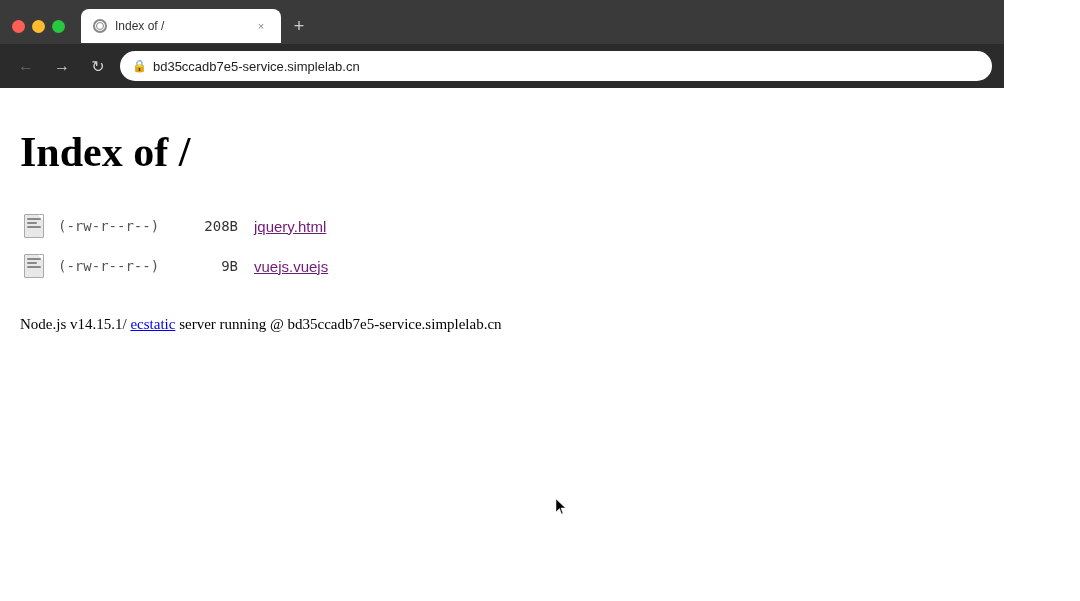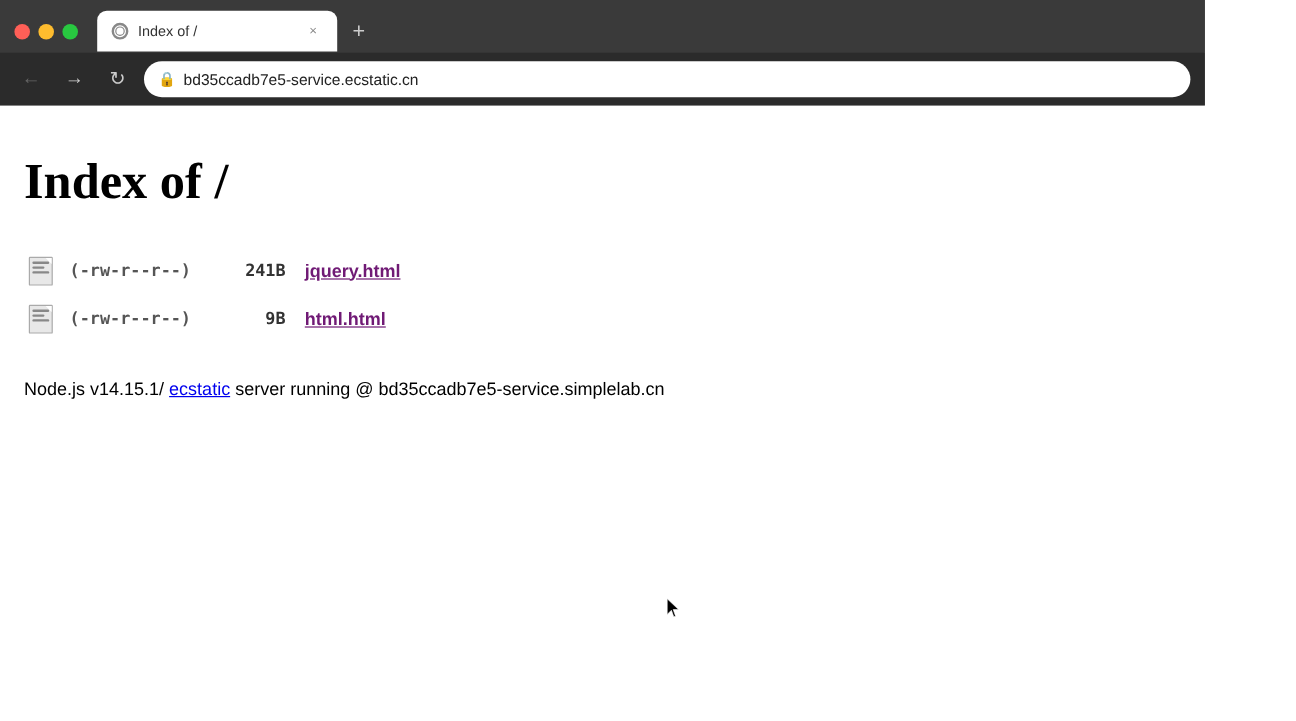--- a/index.html
+++ b/index.html
@@ -176,21 +176,20 @@
     }
 
     .file-item {
       display: flex;
       align-items: center;
       padding: 6px 0;
       font-family: monospace;
       font-size: 15px;
       color: #333;
       gap: 0;
-      font-weight: bold;
     }
 
     .file-icon {
       width: 28px;
       height: 28px;
       margin-right: 10px;
       flex-shrink: 0;
       display: flex;
       align-items: center;
       justify-content: center;
@@ -250,21 +249,21 @@
 
     .file-link {
       color: #701a75;
       text-decoration: underline;
       font-family: -apple-system, BlinkMacSystemFont, 'Segoe UI', sans-serif;
       font-size: 15px;
       cursor: pointer;
     }
 
     .server-info {
-      font-family: Liberation Sans, sans-serif;
+      font-family: Liberation Serif, serif;
       font-size: 15px;
       color: #000;
       margin-top: 24px;
     }
 
     .server-info a {
       color: #0000ee;
       text-decoration: underline;
     }
 
@@ -298,52 +297,52 @@
       <div class="new-tab-btn">+</div>
     </div>
   </div>
 
   <div class="address-bar">
     <div class="nav-btn disabled">←</div>
     <div class="nav-btn">→</div>
     <div class="nav-btn">↻</div>
     <div class="url-bar">
       <span class="lock-icon">🔒</span>
-      <span class="url-text">bd35ccadb7e5-service.ecstatic.cn</span>
+      <span class="url-text">bd35ccadb7e5-service.simplelab.cn</span>
     </div>
   </div>
 
   <div class="page-wrapper">
     <div class="page-content">
       <h1 class="page-heading">Index of /</h1>
 
       <ul class="file-list">
         <li class="file-item">
           <div class="file-icon">
             <div class="file-icon-shape">
               <div class="file-icon-line"></div>
               <div class="file-icon-line short"></div>
               <div class="file-icon-line"></div>
             </div>
           </div>
           <span class="file-perms">(-rw-r--r--)</span>
-          <span class="file-size">241B</span>
+          <span class="file-size">208B</span>
           <a class="file-link">jquery.html</a>
         </li>
         <li class="file-item">
           <div class="file-icon">
             <div class="file-icon-shape">
               <div class="file-icon-line"></div>
               <div class="file-icon-line short"></div>
               <div class="file-icon-line"></div>
             </div>
           </div>
           <span class="file-perms">(-rw-r--r--)</span>
           <span class="file-size">9B</span>
-          <a class="file-link">html.html</a>
+          <a class="file-link">vuejs.vuejs</a>
         </li>
       </ul>
 
       <p class="server-info">
         <span>Node.js v14.15.1/ </span><a>ecstatic</a><span> server running @ bd35ccadb7e5-service.simplelab.cn</span>
       </p>
     </div>
 
     <div class="cursor-pos">
       <svg width="12" height="18" viewBox="0 0 12 18" fill="none" xmlns="http://www.w3.org/2000/svg">

